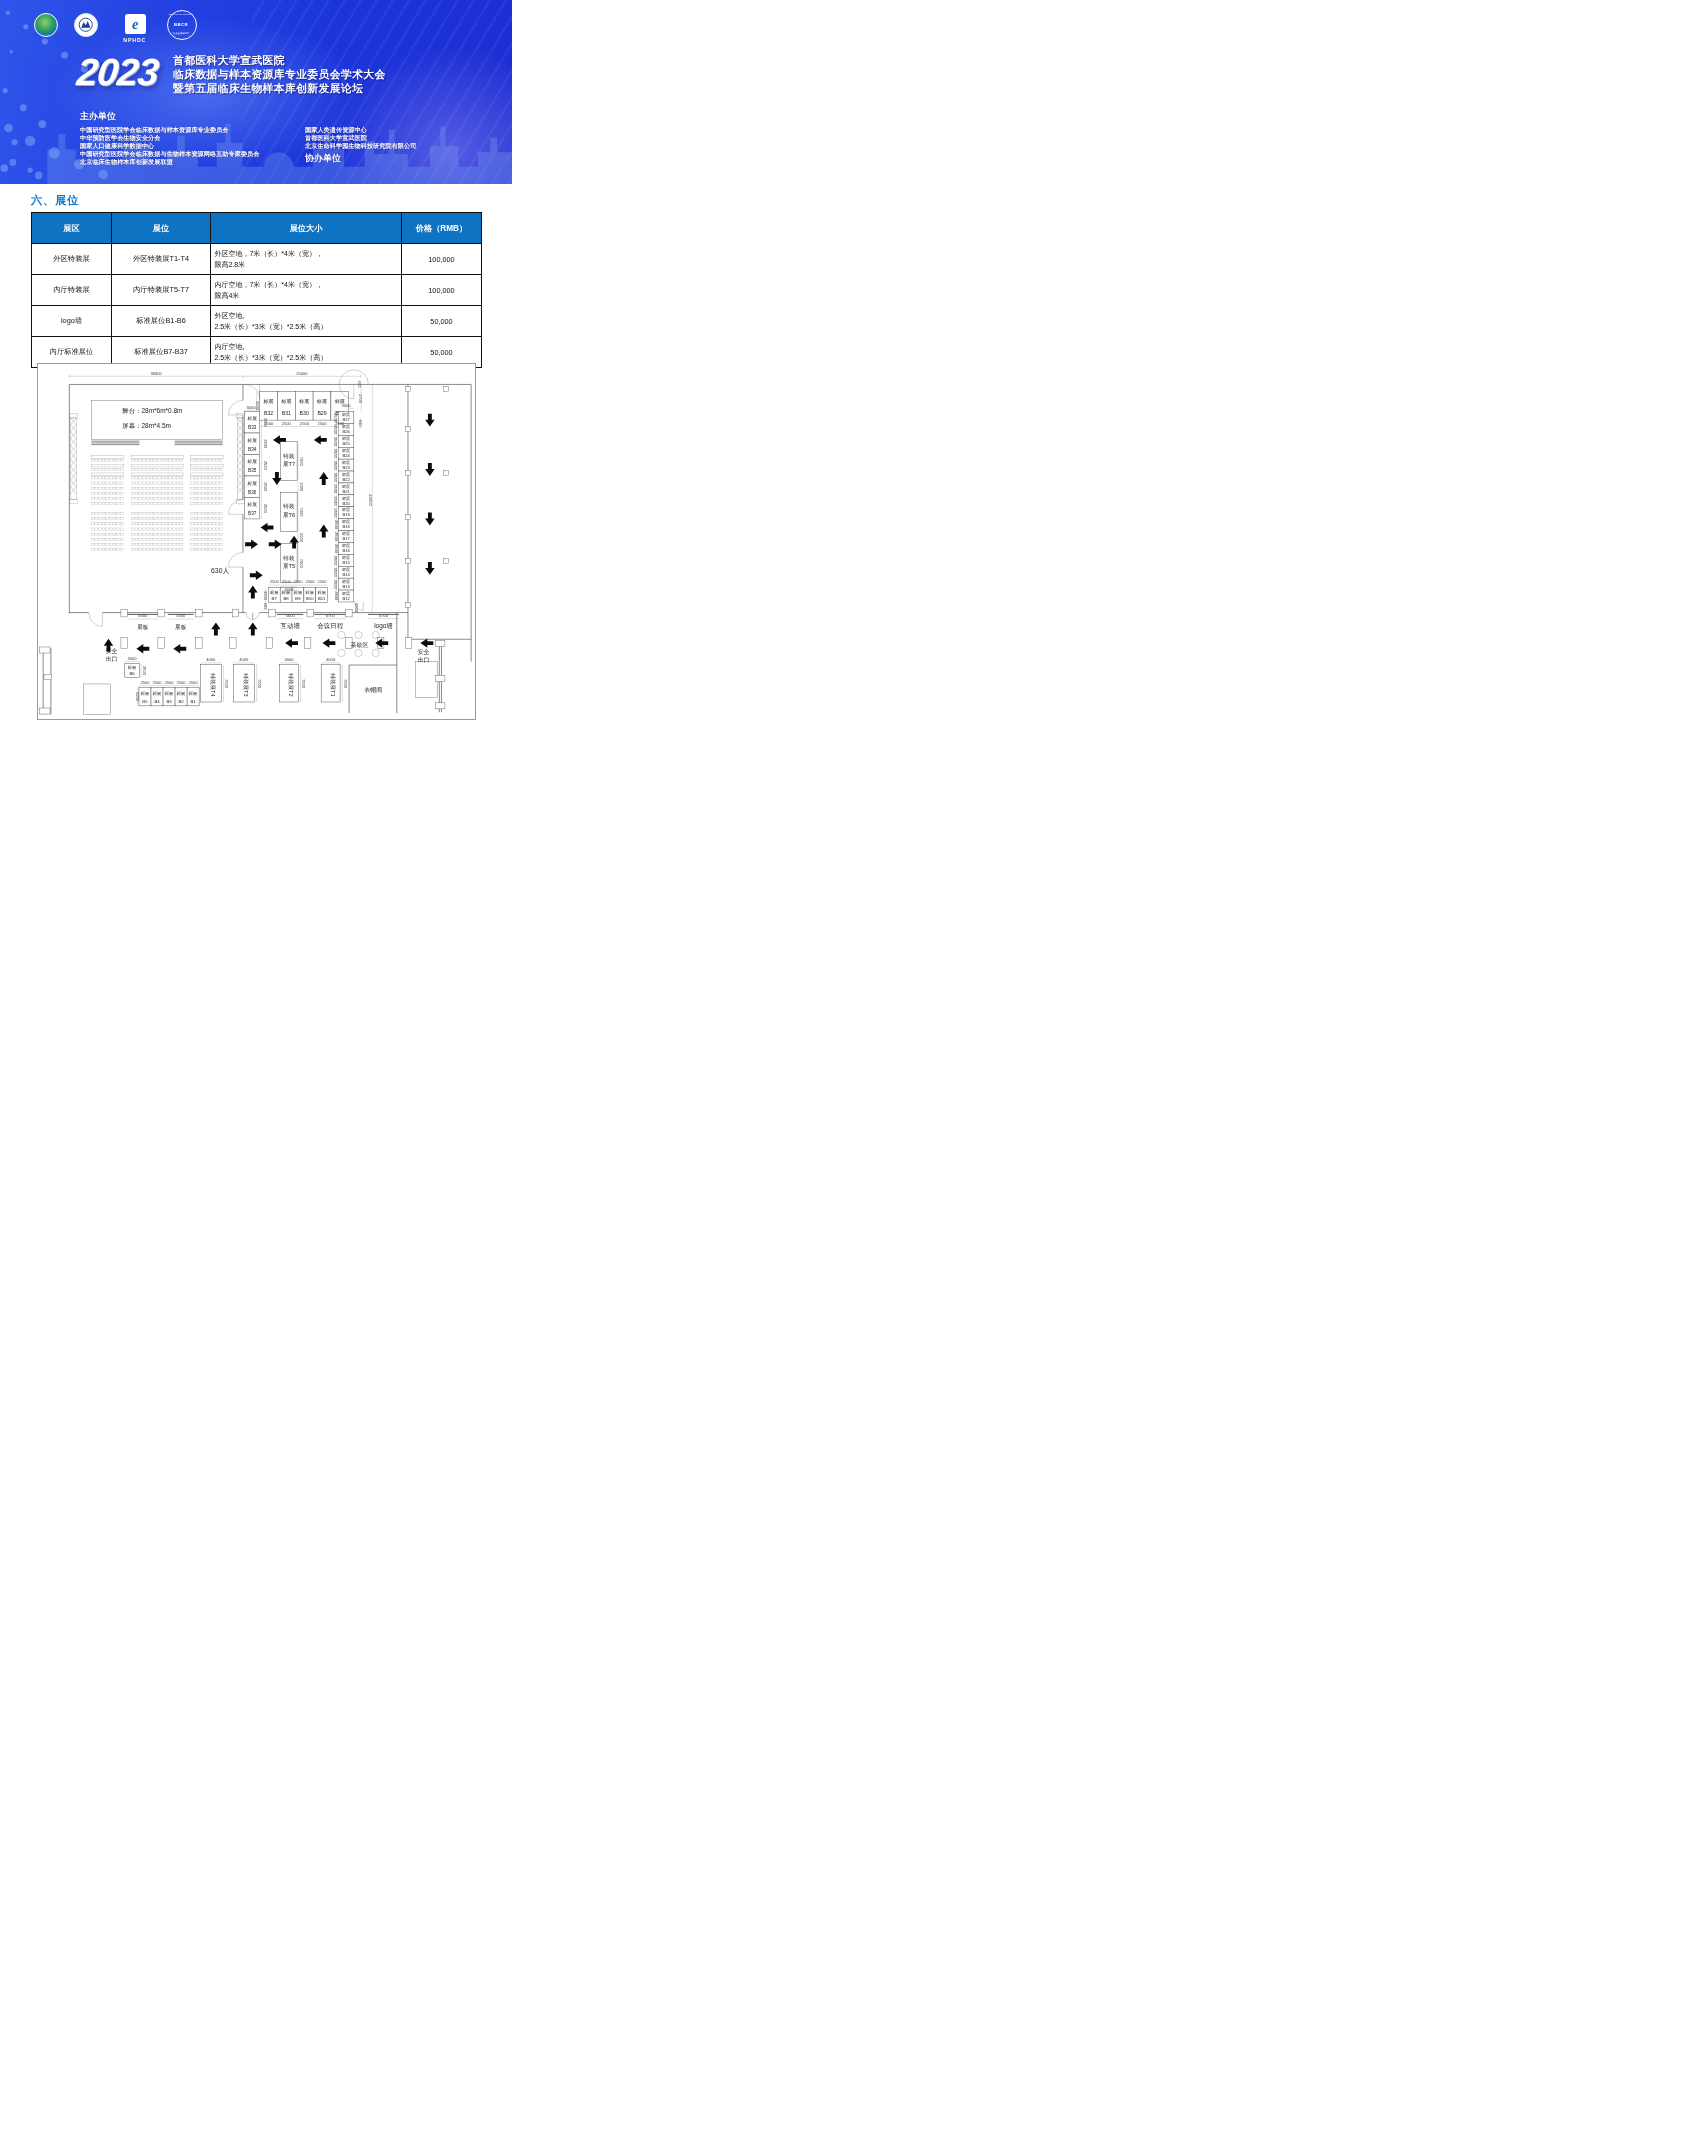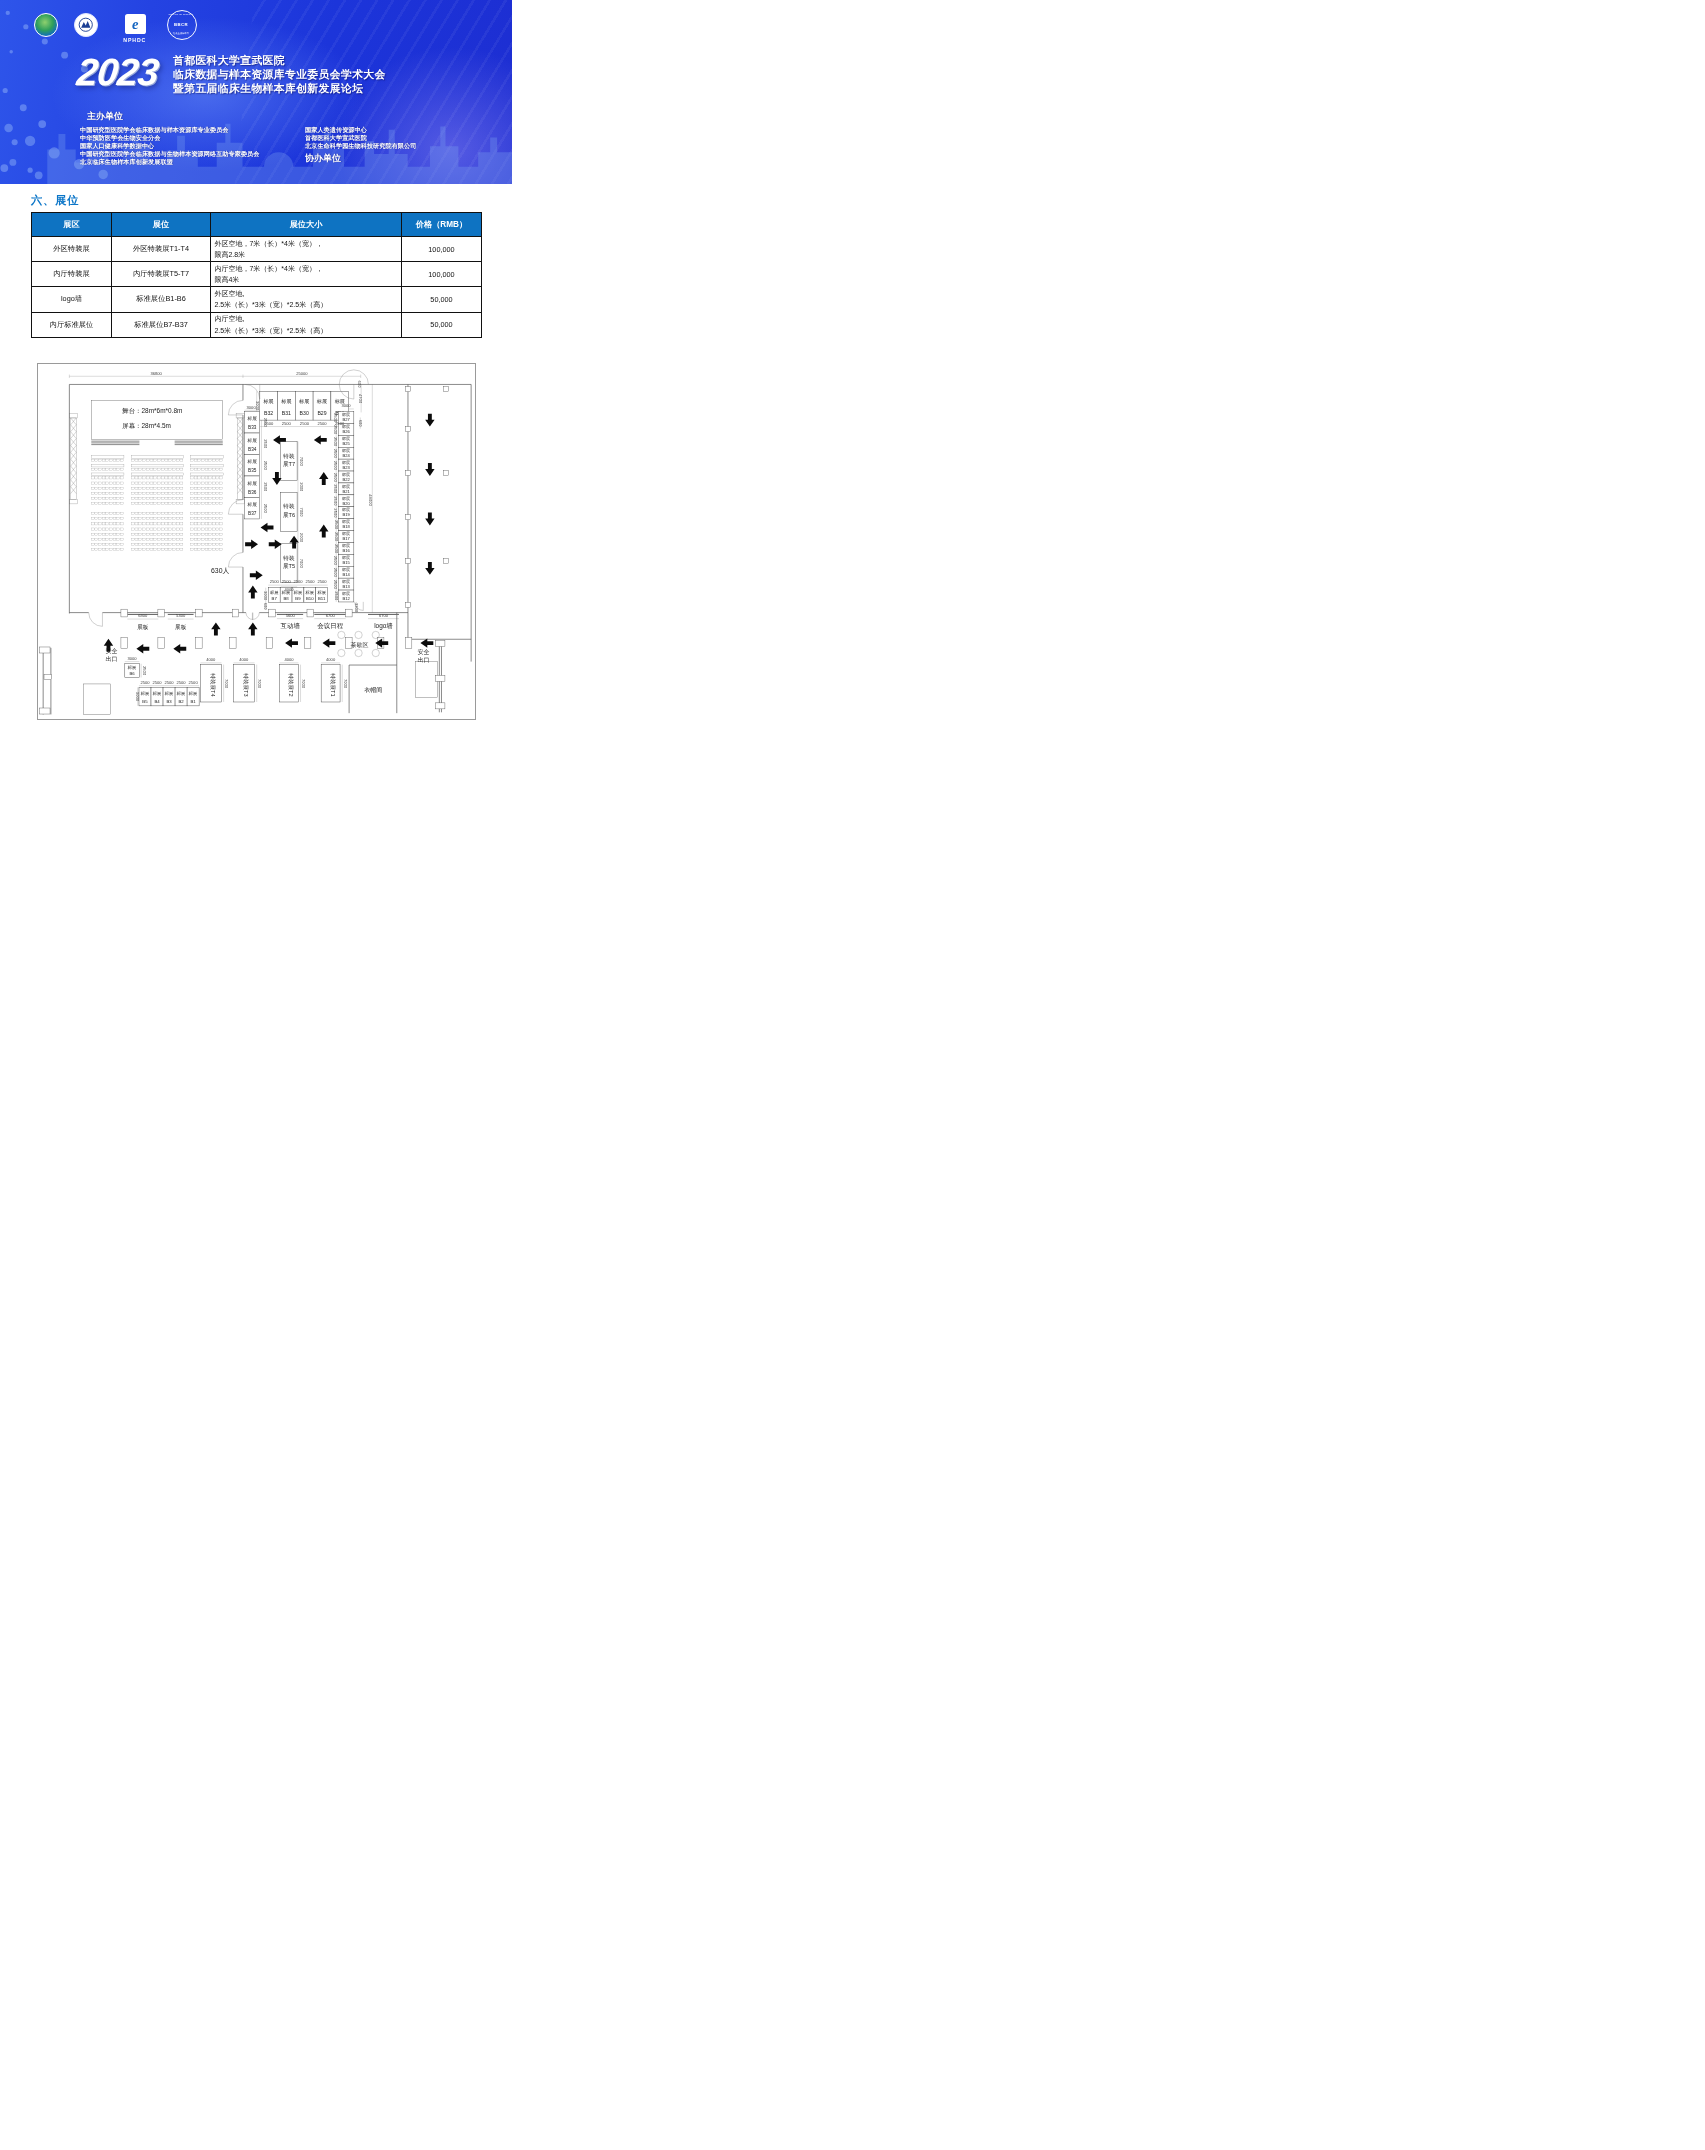--- a/index.html
+++ b/index.html
@@ -31,29 +31,29 @@
   .bbcr-center{position:absolute;width:100%;top:12px;font-size:4.3px;font-weight:bold;letter-spacing:0.4px;}
   .bbcr-ring-bot{position:absolute;width:100%;bottom:3px;font-size:2.6px;transform:scale(.9);}
   .year{position:absolute;left:77px;top:51px;font-size:38px;font-weight:bold;font-style:italic;color:#fff;
     letter-spacing:-0.9px;transform:skewX(-6deg);
     text-shadow:1.3px 1.3px 0 rgba(165,180,220,.9),2.6px 2.6px 5.2px rgba(0,0,50,.35);}
   .title-block{position:absolute;left:173px;top:53px;color:#fff;font-weight:bold;
     text-shadow:0.9px 0.9px 1.3px rgba(0,0,70,.5);}
   .title-line{font-size:10.8px;line-height:14px;letter-spacing:0.4px;}
   .org-head{position:absolute;color:#fff;font-size:9px;font-weight:bold;top:110px;text-shadow:0.4px 0.4px 0.9px rgba(0,0,60,.5);}
   .org-list{position:absolute;top:126px;color:#fff;font-size:6.2px;font-weight:bold;line-height:7.9px;text-shadow:0.4px 0.4px 0.9px rgba(0,0,60,.5);}
-  .hosts-head{left:80px;margin-left:7px;} .hosts-list{left:80px;}
+  .hosts-head{left:80px;} .hosts-list{left:80px;}
   .coorg-head{left:305px;margin-top:42px;} .coorg-list{left:305px;}
   
   .section-title{position:absolute;left:31px;top:193px;font-size:11.2px;font-weight:bold;color:#0c76c8;letter-spacing:0.9px;font-family:Liberation Serif, serif;}
   
   .booth-table{position:absolute;left:31px;top:212px;width:449px;border-collapse:collapse;table-layout:fixed;}
   .booth-table th{background:#0e73c2;color:#fff;font-size:8.2px;font-weight:bold;height:15.5px;border:0.6px solid #111;border-top:1.3px solid #111;border-bottom:1.1px solid #111;}
   .booth-table td{border:0.6px solid #111;font-size:7.3px;color:#111;text-align:center;padding:0.9px 2.6px;}
-  .booth-table tr{height:24px;}
+  .booth-table tr{height:31px;}
   .booth-table td.size{text-align:left;font-size:7px;line-height:11.2px;padding-left:3.4px;}
   .booth-table tr:last-child td{border-bottom:1.1px solid #111;margin-top:16px;}
   .booth-table td:first-child,.booth-table th:first-child{border-left:1.1px solid #111;}
   .booth-table td:last-child,.booth-table th:last-child{border-right:1.1px solid #111;}
   
   .plan-wrap{position:absolute;left:37px;top:363px;width:437px;height:355px;border:0.4px solid #9a9a9a;background:#fff;}
   #plan-svg text{font-family:"Liberation Sans","DejaVu Sans",sans-serif;}
   .wall{stroke:#4a4a4a;stroke-width:1.5;fill:none;}
   .dim{stroke:#8a8a8a;stroke-width:.7;fill:none;}
   .outline{stroke:#5a5a5a;stroke-width:.9;fill:none;}

